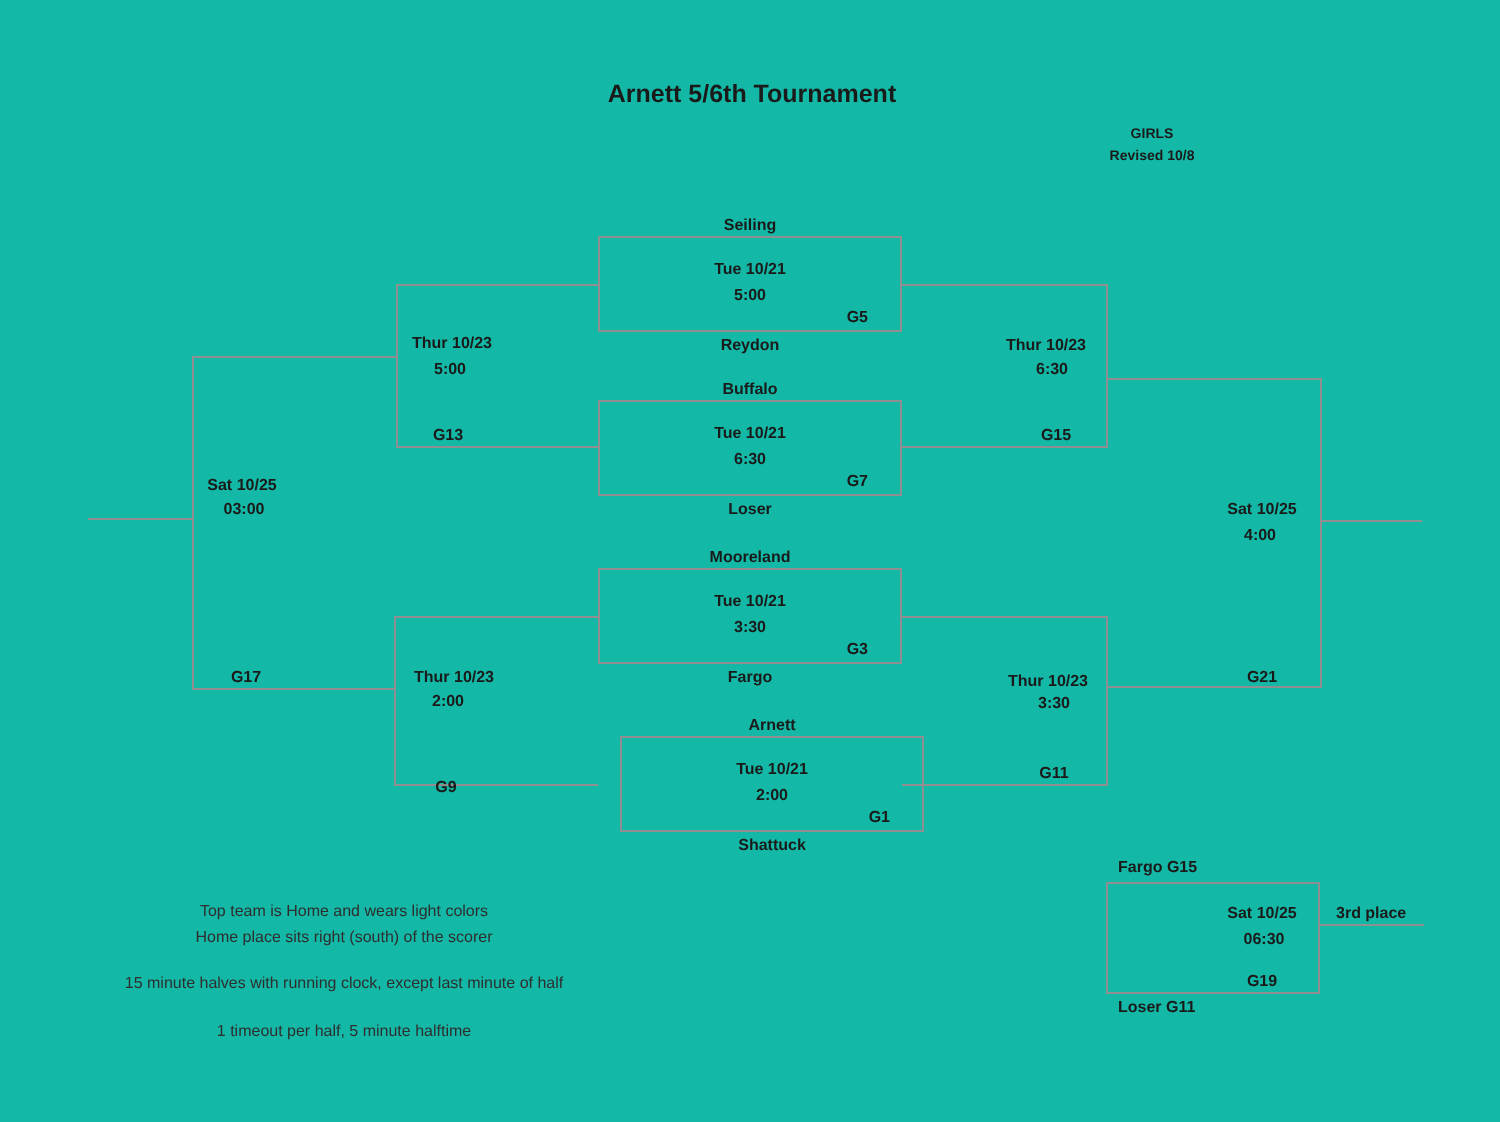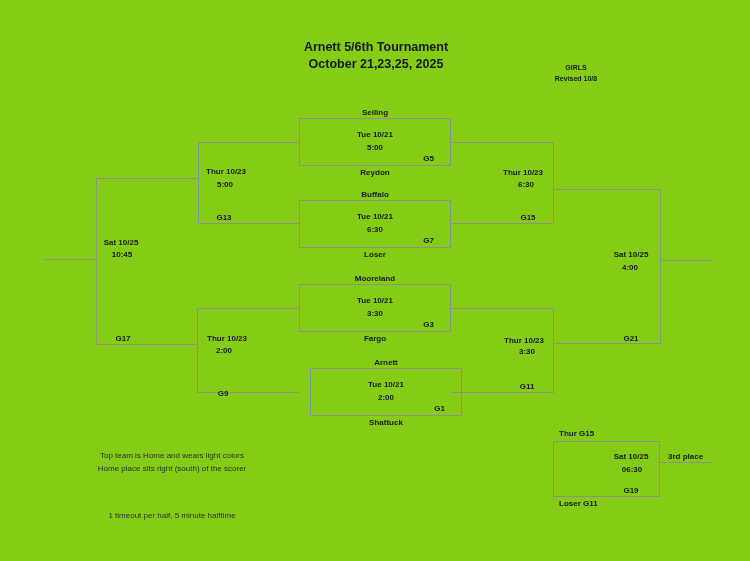--- a/index.html
+++ b/index.html
@@ -1,37 +1,36 @@
 <!DOCTYPE html>
 <html><head>
 <meta charset="utf-8">
 <style>
   html,body{margin:0;padding:0;background:#ffffff;}
   #page{
-    position:relative;width:750px;height:561px;background:#84cc16;overflow:hidden;
+    position:relative;width:750px;height:561px;background:#14b8a6;overflow:hidden;
     font-family:"Liberation Sans",sans-serif;
   }
   .lab{position:absolute;font:bold 8px/1.1 "Liberation Sans",sans-serif;color:#1a1a1a;white-space:nowrap;}
   .c{transform:translateX(-50%);}
   .title{font:bold 12.5px/1.1 "Liberation Sans",sans-serif;}
   .sm{font:bold 7px/1.1 "Liberation Sans",sans-serif;}
   .note{position:absolute;transform:translateX(-50%);font:8px/1.1 "Liberation Sans",sans-serif;color:#2e2e2e;white-space:nowrap;}
   .hl{position:absolute;height:1px;background:#8f8f8f;}
   .vl{position:absolute;width:1px;background:#8f8f8f;}
   .bx{position:absolute;border:1px solid #8f8f8f;box-sizing:border-box;background:transparent;}
   .match{position:absolute;width:152px;height:48px;}
   .match .bx{left:0;top:0;width:152px;height:48px;}
 </style>
 </head>
 <body>
 
 <div id="page">
 
   <div class="lab c title" style="left:376px;top:41px">Arnett 5/6th Tournament</div>
-  <div class="lab c title" style="left:376px;top:58px">October 21,23,25, 2025</div>
   <div class="lab c sm" style="left:576px;top:64px">GIRLS</div>
   <div class="lab c sm" style="left:576px;top:75px">Revised 10/8</div>
 
   <div class="match" style="left:299px;top:118px">
     <div class="lab c" style="left:76px;top:-9px">Seiling</div>
     <div class="bx"></div>
     <div class="lab c" style="left:76px;top:13px">Tue 10/21</div>
     <div class="lab c" style="left:76px;top:26px">5:00</div>
     <div class="lab" style="right:17px;top:37px">G5</div>
     <div class="lab c" style="left:76px;top:51px">Reydon</div>
@@ -97,33 +96,34 @@
 
   <div class="lab c" style="left:523px;top:169px">Thur 10/23</div>
   <div class="lab c" style="left:526px;top:181px">6:30</div>
   <div class="lab c" style="left:528px;top:214px">G15</div>
 
   <div class="lab c" style="left:524px;top:337px">Thur 10/23</div>
   <div class="lab c" style="left:527px;top:348px">3:30</div>
   <div class="lab c" style="left:527px;top:383px">G11</div>
 
   <div class="lab c" style="left:121px;top:239px">Sat 10/25</div>
-  <div class="lab c" style="left:122px;top:251px">10:45</div>
+  <div class="lab c" style="left:122px;top:251px">03:00</div>
   <div class="lab c" style="left:123px;top:335px">G17</div>
 
   <div class="lab c" style="left:631px;top:251px">Sat 10/25</div>
   <div class="lab c" style="left:630px;top:264px">4:00</div>
   <div class="lab c" style="left:631px;top:335px">G21</div>
 
-  <div class="lab" style="left:559px;top:430px">Thur G15</div>
+  <div class="lab" style="left:559px;top:430px">Fargo G15</div>
   <div class="bx" style="left:553px;top:441px;width:107px;height:56px"></div>
   <div class="lab c" style="left:631px;top:453px">Sat 10/25</div>
   <div class="lab c" style="left:632px;top:466px">06:30</div>
   <div class="lab c" style="left:631px;top:487px">G19</div>
   <div class="lab" style="left:559px;top:500px">Loser G11</div>
   <div class="lab" style="left:668px;top:453px">3rd place</div>
   <div class="hl" style="left:660px;top:462px;width:52px"></div>
 
   <div class="note" style="left:172px;top:452px">Top team is Home and wears light colors</div>
   <div class="note" style="left:172px;top:465px">Home place sits right (south) of the scorer</div>
+  <div class="note" style="left:172px;top:488px">15 minute halves with running clock, except last minute of half</div>
   <div class="note" style="left:172px;top:512px">1 timeout per half, 5 minute halftime</div>
 
 </div>
 
 </body></html>

